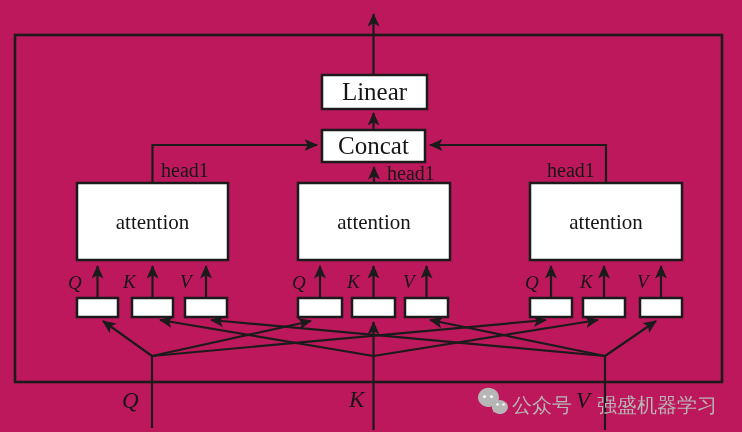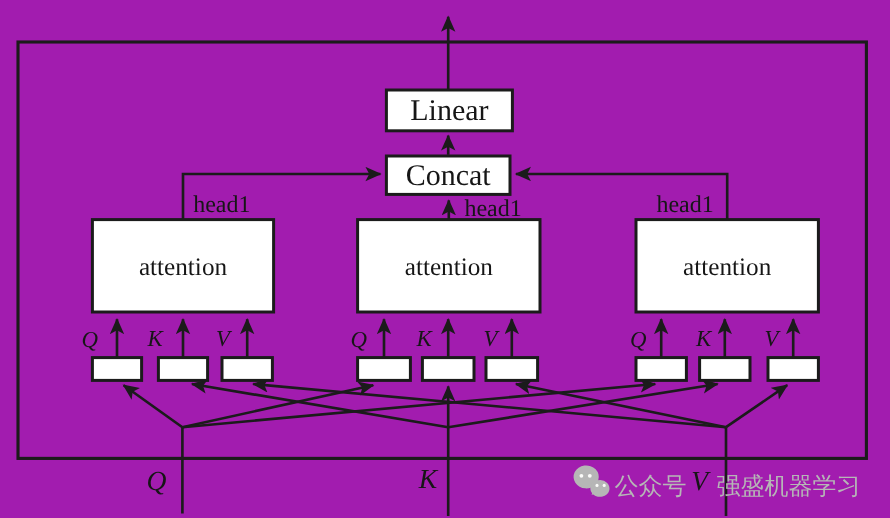--- a/index.html
+++ b/index.html
@@ -4,21 +4,21 @@
 <style>
   html, body {
     margin: 0;
     padding: 0;
     background: #e8e8e8;
   }
   .stage {
     position: relative;
     width: 742px;
     height: 432px;
-    background: #a21caf;
+    background: #be185d;
     overflow: hidden;
     font-family: "Liberation Serif", "DejaVu Serif", serif;
   }
   svg { display: block; }
   .ln   { stroke: #1b1b1b; stroke-width: 2.2; fill: none; }
   .box  { stroke: #1b1b1b; stroke-width: 2.5; fill: #ffffff; }
   .outer{ stroke: #1b1b1b; stroke-width: 2.6; fill: none; }
   .lbl  { fill: #161616; font-family: "Liberation Serif", "DejaVu Serif", serif; }
   .lbl-big   { font-size: 25px; }
   .lbl-att   { font-size: 21px; }

